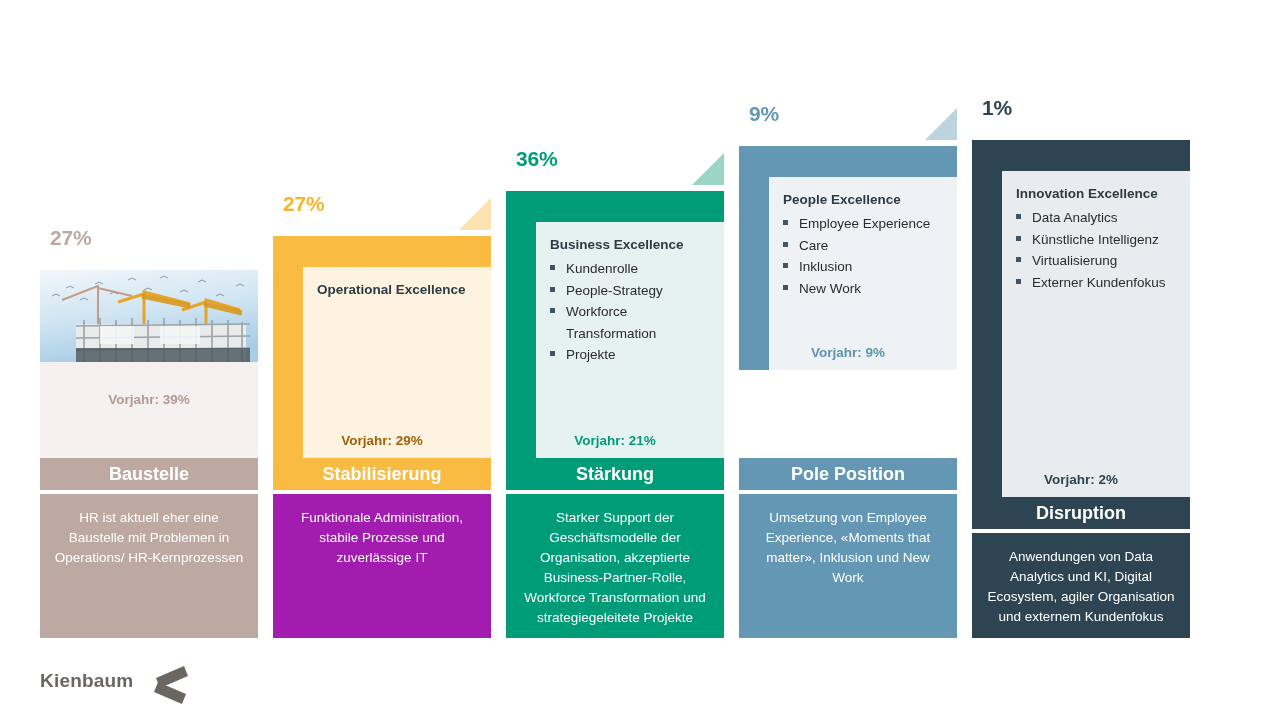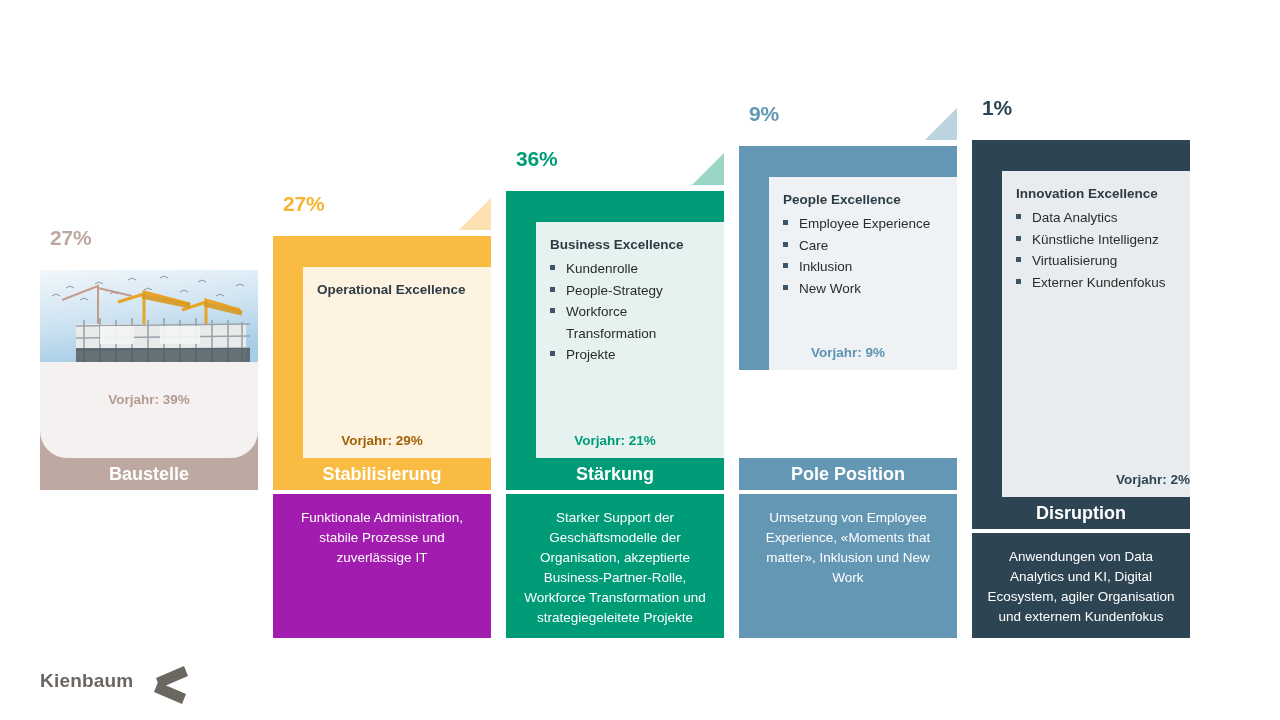--- a/index.html
+++ b/index.html
@@ -40,21 +40,21 @@
   
   .panel{
     position:absolute;
     left:30px;right:0;bottom:0;
     background:#eceff0;
   }
   .panel.cream{background:#fdf3e0;}
   .panel.mint{background:#e6f2ef;}
   .panel.steel{background:#eef2f5;}
   .panel.slate{background:#e9ecee;}
-  .panel.mauve{background:#f4f1f0;border-radius:27px;}
+  .panel.mauve{background:#f4f1f0;}
 
   .cat-title{
     position:absolute;left:14px;right:8px;
     font-size:13.5px;font-weight:bold;color:#2d3b45;
     line-height:1.35;
   }
   .bullets{
     position:absolute;left:14px;right:6px;
     margin:0;padding:0;list-style:none;
     font-size:13.5px;color:#2b2b2b;line-height:1.6;
@@ -170,20 +170,21 @@
               <rect x="120" y="56" width="40" height="18" fill="#f4f6f6" opacity=".9"></rect>
             </g>
           </svg>
         </div>
         <div class="vorjahr" style="top:122px;color:#b49a92;">Vorjahr: 39%</div>
       </div>
     </div>
 
     <div class="strip" style="top:188px;background:#bda9a2;">Baustelle</div>
 
+    <div class="desc" style="top:224px;bottom:0;background:#bda9a2;">HR ist aktuell eher eine Baustelle mit Problemen in Operations/ HR-Kernprozessen</div>
   </div>
 
   <div class="column" id="col1" style="left:273px;height:402px;">
     <div class="pct" style="top:-44px;color:#f6b430;">27%</div>
     <div class="tri" style="top:-38px;right:0;">
       <svg width="32" height="32" viewBox="0 0 32 32">
           <polygon points="32,0 32,32 0,32" fill="#fbe2b0"></polygon>
         </svg>
     </div>
 
@@ -260,21 +261,21 @@
     <div class="body" style="height:357px;top:0;padding-left:48px;">
       <div class="bodyfill" style="background:#2d4452;"></div>
       <div class="panel slate" style="top:31px;">
         <div class="cat-title" style="top:14px;">Innovation Excellence</div>
         <ul class="bullets" style="top:36px;">
             <li>Data Analytics</li>
             <li>Künstliche Intelligenz</li>
             <li>Virtualisierung</li>
             <li>Externer Kundenfokus</li>
           </ul>
-        <div class="vorjahr" style="bottom:10px;left:-30px;color:#2d4452;text-align:right;">Vorjahr: 2%</div>
+        <div class="vorjahr" style="bottom:10px;left:-30px;color:#2d4452;">Vorjahr: 2%</div>
       </div>
     </div>
 
     <div class="strip" style="top:357px;background:#2d4452;">Disruption</div>
 
     <div class="desc" style="top:393px;bottom:0;background:#2d4452;">Anwendungen von Data Analytics und KI, Digital Ecosystem, agiler Organisation und externem Kundenfokus</div>
   </div>
 
   <div id="logo">
     <div class="word">Kienbaum</div>

